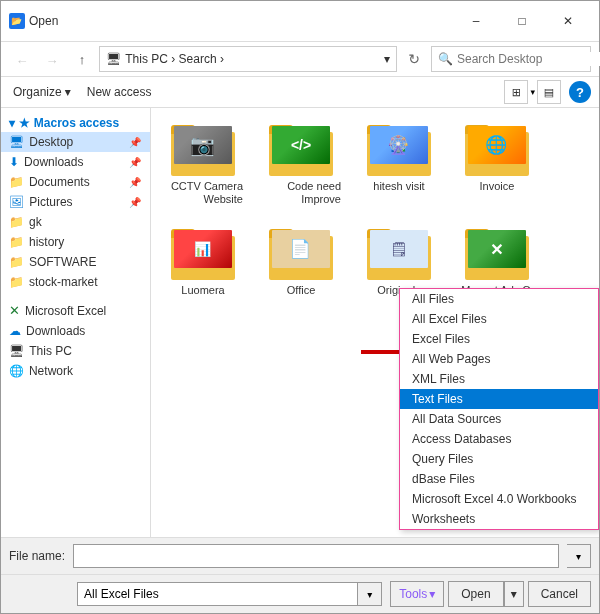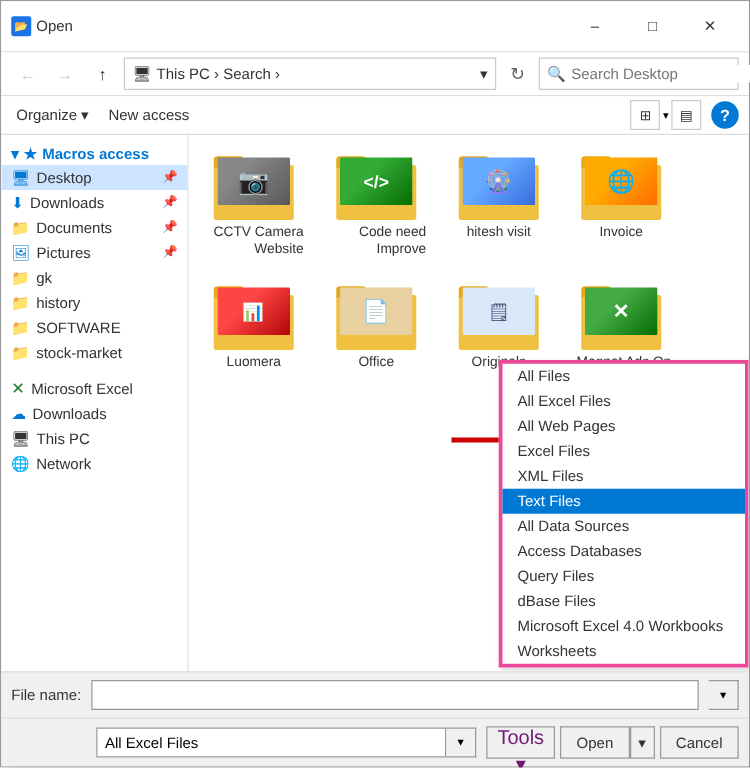--- a/index.html
+++ b/index.html
@@ -287,21 +287,21 @@
       z-index: 5;
     }
 
     
     .dropdown-menu {
       position: absolute;
       right: 0;
       top: 180px;
       width: 200px;
       background: #fff;
-      border: 3px solid #ec4899;
+      border: 1px solid #ec4899;
       z-index: 10;
       box-shadow: 2px 2px 6px rgba(0,0,0,0.2);
     }
     .dropdown-item {
       padding: 3px 12px;
       font-size: 12px;
       color: #333;
       cursor: pointer;
       white-space: nowrap;
     }
@@ -396,26 +396,25 @@
       justify-content: center;
       border-left: 1px solid #999;
     }
 
     .tools-btn {
       height: 26px;
       padding: 0 8px;
       border: 1px solid #999;
       background: #f0f0f0;
       cursor: pointer;
-      font-size: 16px;
-      color: #701a75;
+      font-size: 12px;
+      color: #8b5cf6;
       display: flex;
       align-items: center;
       gap: 2px;
-      flex-direction: column;
     }
 
     
     .thumb-camera {
       width: 58px;
       height: 48px;
       background: linear-gradient(135deg, #888 30%, #555 100%);
       border-radius: 2px;
       display: flex;
       align-items: center;
@@ -775,22 +774,22 @@
               <polygon points="0 0, 8 3, 0 6" fill="#cc0000"></polygon>
             </marker>
           </defs>
           <line x1="0" y1="12" x2="100" y2="12" stroke="#cc0000" stroke-width="4" marker-end="url(#arrowhead)"></line>
         </svg>
       </div>
 
       <div class="dropdown-menu">
         <div class="dropdown-item">All Files</div>
         <div class="dropdown-item">All Excel Files</div>
+        <div class="dropdown-item">Excel Files</div>
         <div class="dropdown-item">All Web Pages</div>
-        <div class="dropdown-item">Excel Files</div>
         <div class="dropdown-item">XML Files</div>
         <div class="dropdown-item selected">Text Files</div>
         <div class="dropdown-item">All Data Sources</div>
         <div class="dropdown-item">Access Databases</div>
         <div class="dropdown-item">Query Files</div>
         <div class="dropdown-item">dBase Files</div>
         <div class="dropdown-item">Microsoft Excel 4.0 Workbooks</div>
         <div class="dropdown-item">Worksheets</div>
 
       </div>

